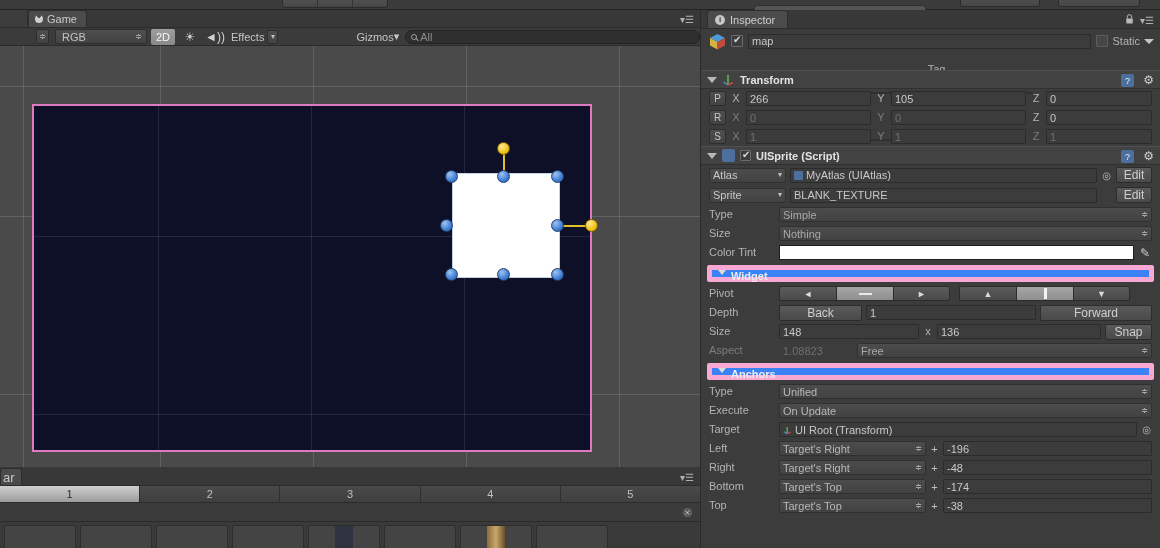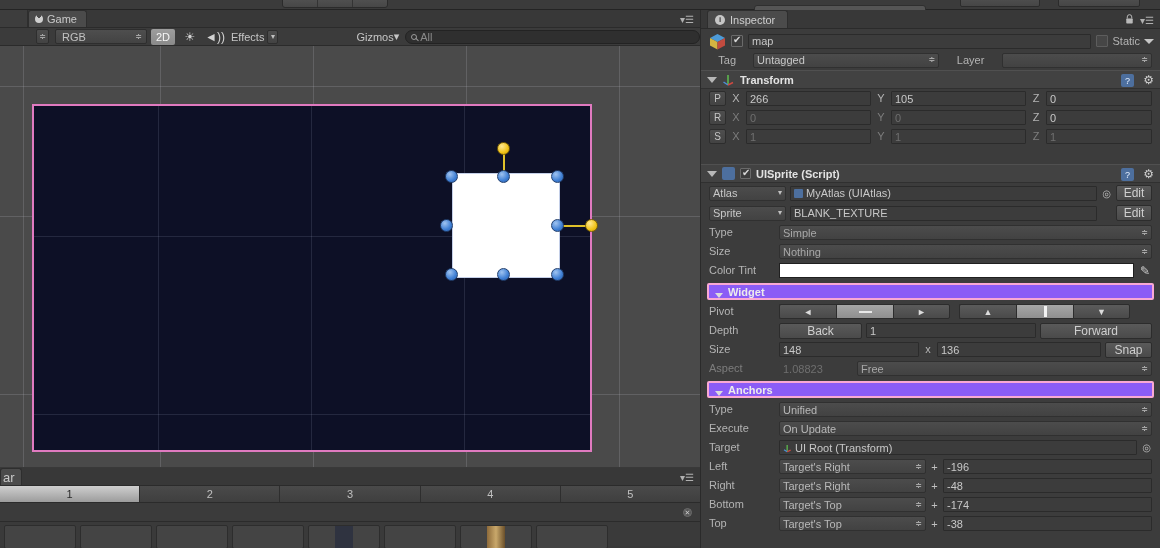--- a/index.html
+++ b/index.html
@@ -175,43 +175,43 @@
   .cube { width: 17px; height: 17px; flex:none; position: relative; }
   .chk { width: 12px; height: 12px; background: #3c3c3c; border:1px solid #6a6a6a; border-radius:1px;
          position: relative; flex:none; }
   .chk::after { content:"✔"; position:absolute; left:1px; top:-2px; font-size:10px; color:#d7d7d7; }
   .namefield { flex: 1; }
   .staticwrap { display:flex; align-items:center; gap:4px; flex:none; }
   .staticbox { width: 12px; height: 12px; background: #464646; border: 1px solid #5d5d5d; border-radius:1px; }
   .caret-d { width:0;height:0;border-left:5px solid transparent;border-right:5px solid transparent;
              border-top:5px solid #c6c6c6; }
 
-  .tagrow { position: relative; height: 20px; display:flex; align-items:center; gap: 17px; padding: 0 8px 0 8px; }
+  .tagrow { position: relative; height: 20px; display:flex; align-items:center; gap: 17px; padding: 14px 8px 0 8px; flex-direction: column; }
 
   .comp-header { position: relative; height: 19px; background: #424242;
                  border-top: 1px solid #505050; border-bottom: 1px solid #303030;
                  display: flex; align-items: center; gap: 5px; padding-left: 6px; }
   .foldout { width: 0; height: 0; border-left: 5px solid transparent; border-right: 5px solid transparent;
              border-top: 6px solid #b7b7b7; flex:none; }
   .comp-title { color: #e2e2e2; font-size: 11px; font-weight: bold; }
   .helpic { position:absolute; right: 26px; top: 3px; width: 13px; height: 13px;
             background:#4d6f9e; border-radius:2px; color:#e6f0ff; font-size:9px;
             display:flex;align-items:center;justify-content:center; }
   .gearic { position:absolute; right: 6px; top: 3px; color: #cfcfcf; font-size: 12px; line-height: 12px; }
 
   .row { position: relative; display: flex; align-items: center; height: 19px; padding: 0 8px 0 8px; gap: 4px; }
   .rowlabel { width: 66px; flex: none; }
   .axisbtn { width: 17px; height: 15px; background: linear-gradient(#4e4e4e,#434343);
              border: 1px solid #2d2d2d; border-radius: 2px; color: #c6c6c6; font-size: 10px;
              display:flex; align-items:center; justify-content:center; flex:none; }
   .axislbl { width: 12px; flex:none; text-align:center; }
 
-  .section-bar { margin: 3px 6px 2px 6px; height: 17px; background: #8b5cf6;
-                 border: 2px solid #f9a8d4; border-radius: 2px;
-                 display:flex; align-items:flex-end; gap:5px; padding-left: 6px; }
+  .section-bar { margin: 3px 6px 2px 6px; height: 17px; background: #3b82f6;
+                 border: 5px solid #f9a8d4; border-radius: 2px;
+                 display:flex; align-items:flex-start; gap:5px; padding-left: 6px; }
   .sec-caret { width:0;height:0;border-left:4px solid transparent;border-right:4px solid transparent;
                border-top:5px solid #dcdcdc; }
   .sec-title { color:#ececec; font-size:11px; font-weight:bold; }
 
   .pivgroup { display:flex; flex:none; }
   .pivbtn { width: 57px; height: 15px; background: linear-gradient(#5b5b5b,#4a4a4a);
             border: 1px solid #2c2c2c; border-right: none;
             display:flex; align-items:center; justify-content:center; color:#dcdcdc; font-size:9px; }
   .pivbtn:first-child { border-radius: 2px 0 0 2px; }
   .pivbtn:last-child { border-right: 1px solid #2c2c2c; border-radius: 0 2px 2px 0; }
@@ -465,21 +465,21 @@
         <span class="lbl dim axislbl">Y</span>
         <div class="field dimtext" style="width:135px;">
             <span>1</span>
           </div>
         <span class="lbl dim axislbl">Z</span>
         <div class="field dimtext" style="flex:1;">
             <span>1</span>
           </div>
       </div>
 
-      <div class="comp-header" style="margin-top:18px;">
+      <div class="comp-header" style="margin-top:0;">
         <div class="foldout"></div>
         <div style="width:13px;height:13px;background:#4d6f9e;border-radius:2px;"></div>
         <div class="chk" style="width:11px;height:11px;"></div>
         <span class="comp-title">UISprite (Script)</span>
         <div class="helpic">?</div>
         <div class="gearic">⚙</div>
       </div>
 
       <div class="row" style="height:20px;">
         <div class="popup" style="width:77px;">

